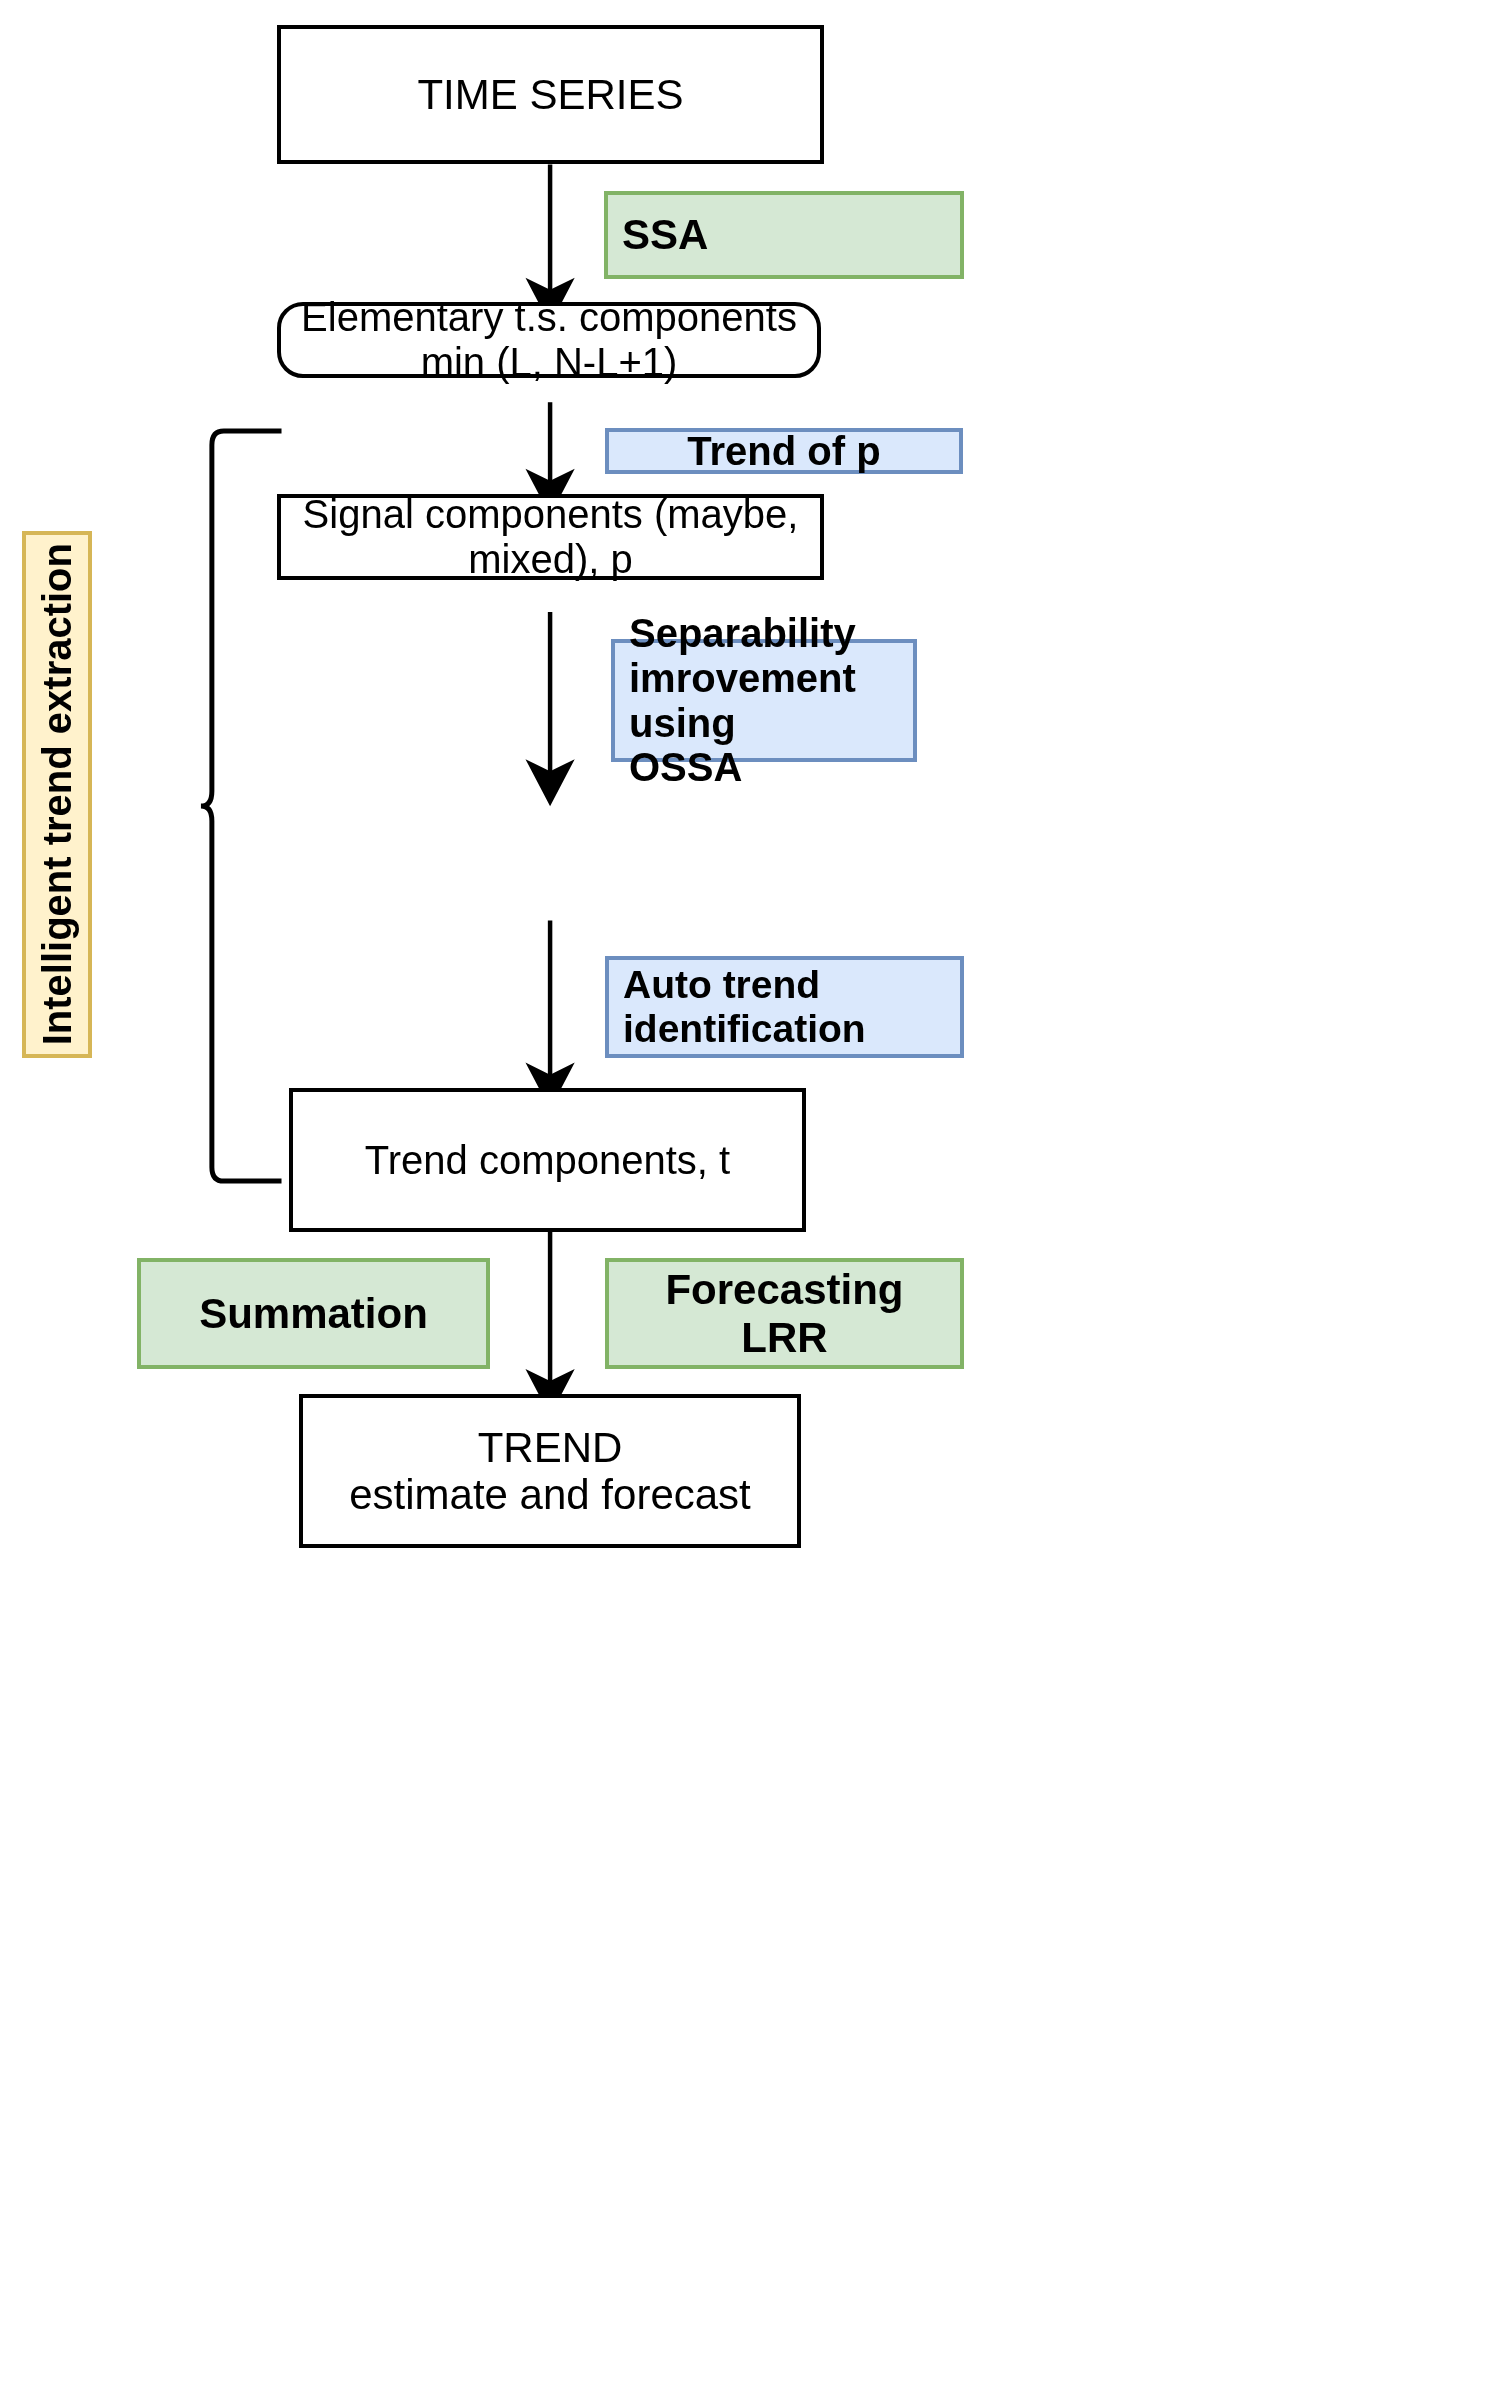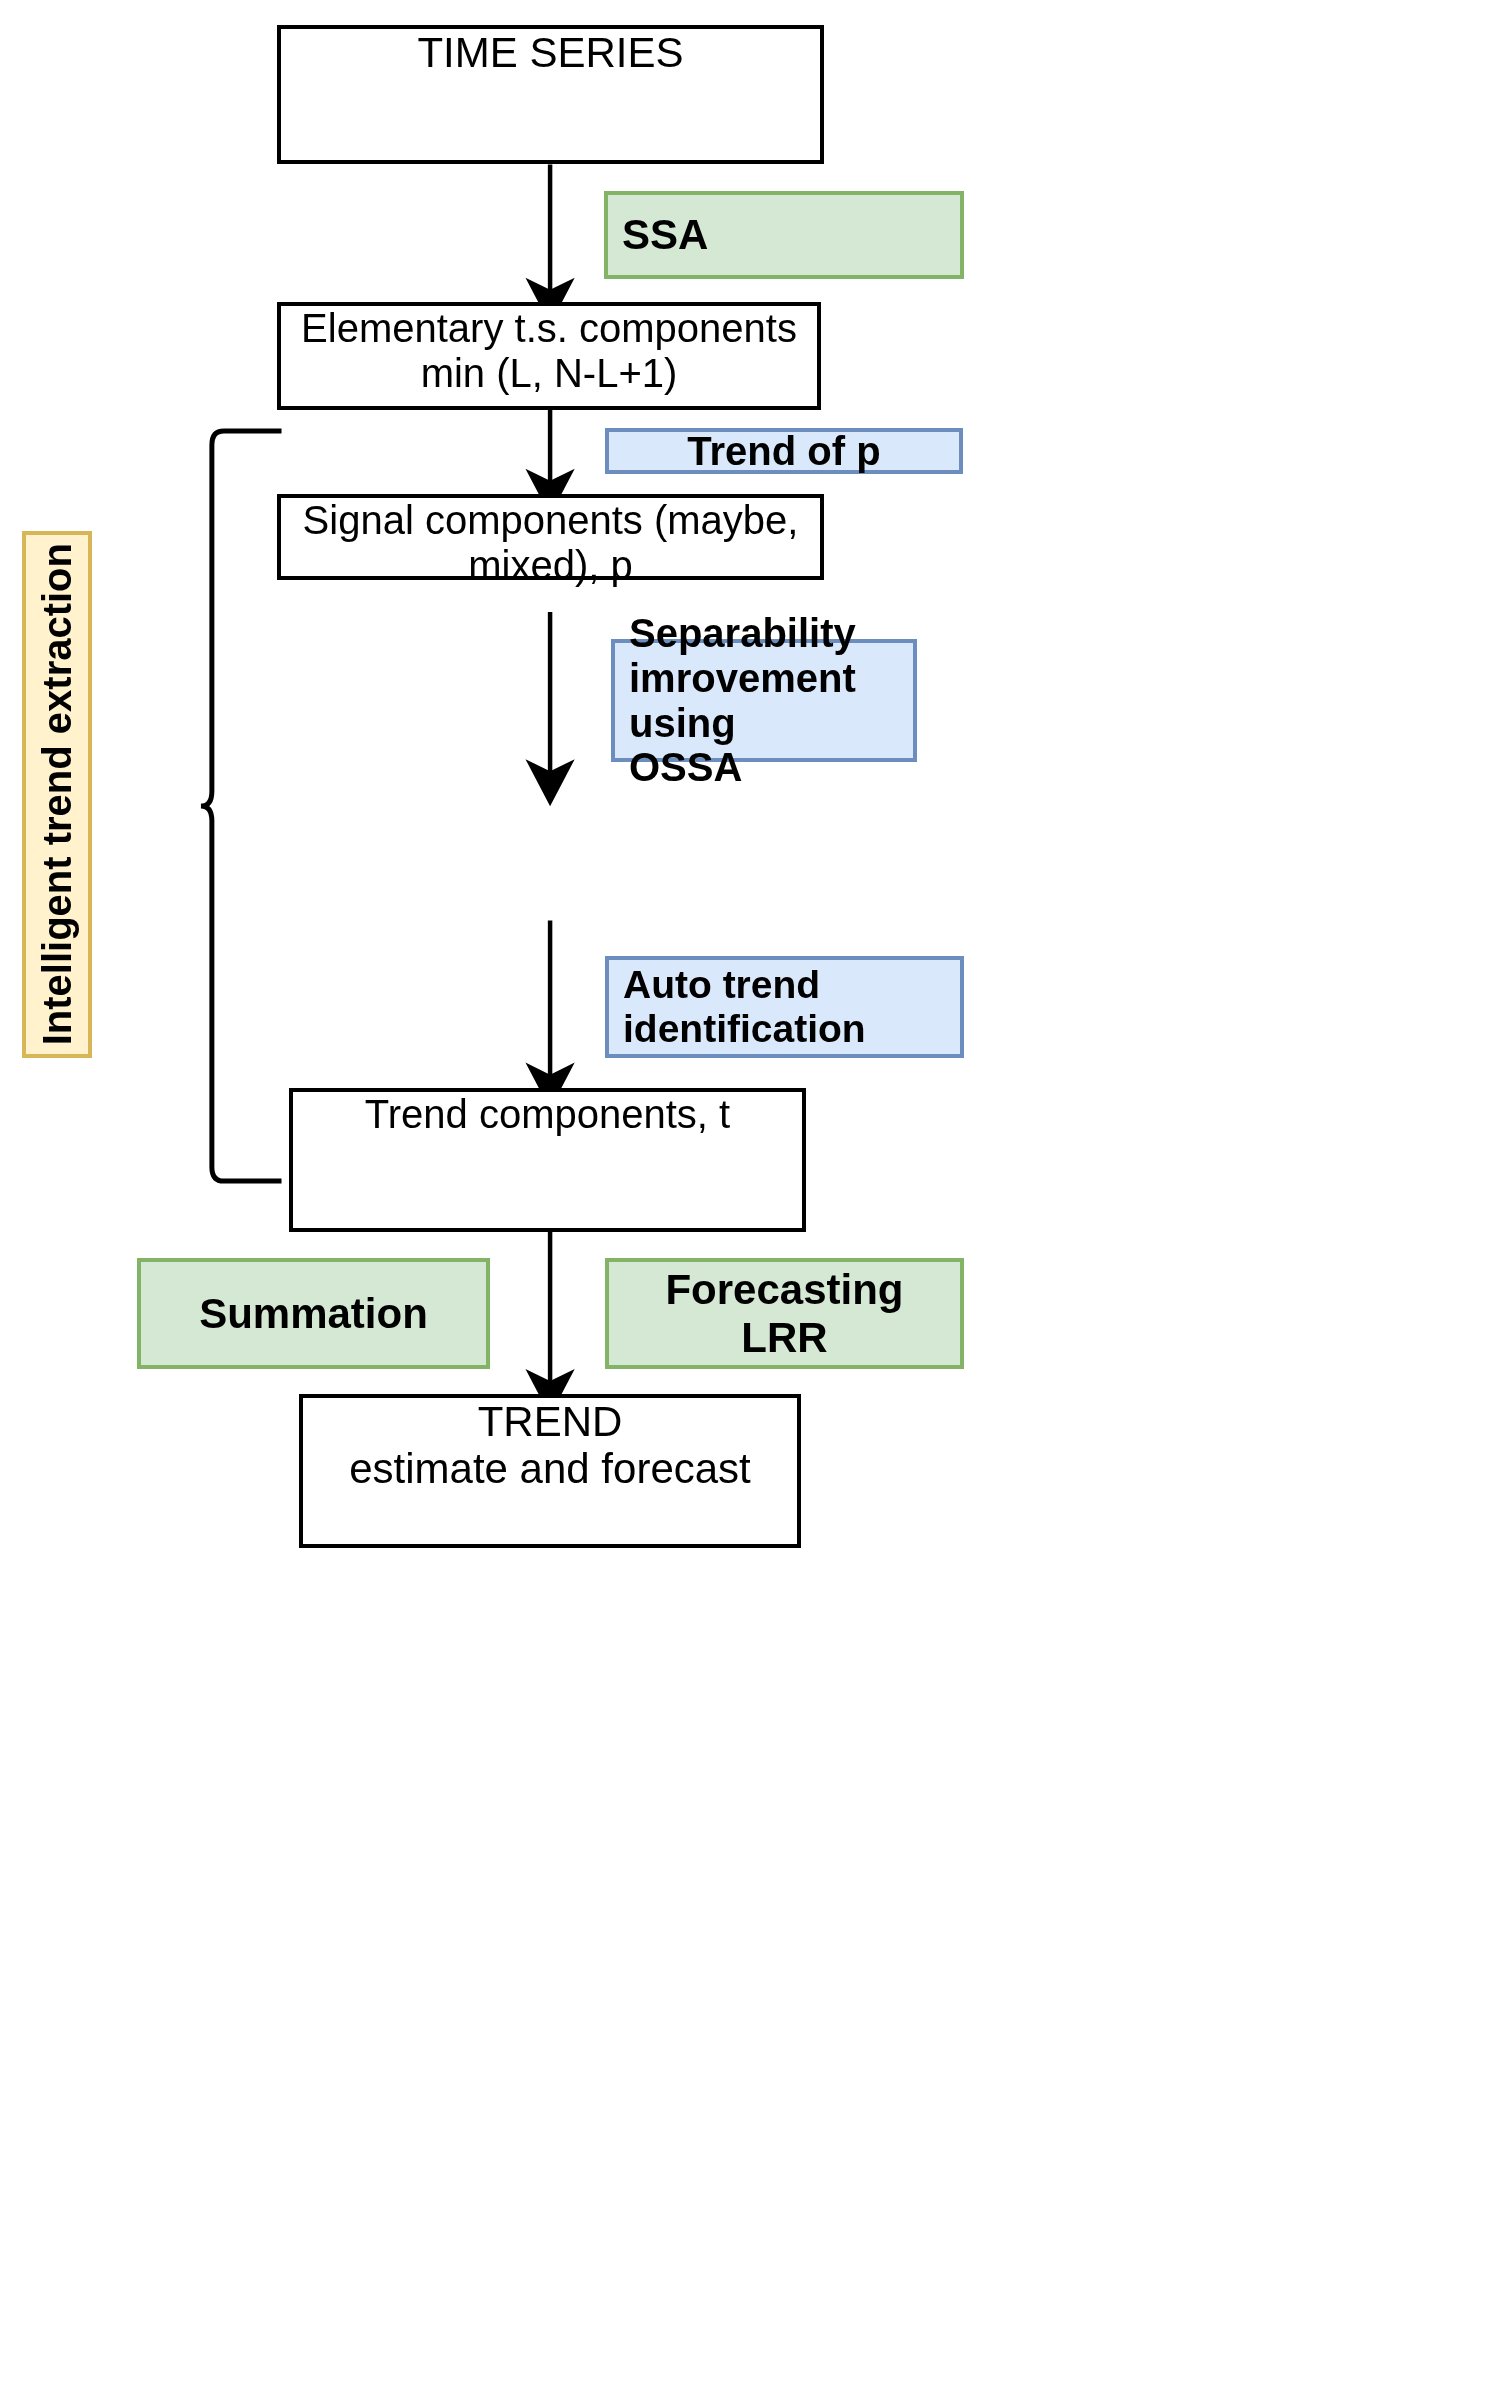--- a/index.html
+++ b/index.html
@@ -21,21 +21,21 @@
   
   .abs {
     position: absolute;
     box-sizing: border-box;
   }
   
   .node {
     border: 4px solid #000000;
     background: #ffffff;
     display: flex;
-    align-items: flex-start;
+    align-items: center;
     justify-content: center;
     text-align: center;
     color: #000000;
     font-weight: 400;
     line-height: 1.12;
     padding: 0 10px;
     white-space: pre-line;
   }
   
   .tag {
@@ -118,21 +118,21 @@
   </svg>
 
   <div class="abs vtag" style="left:22px; top:531px; width:70px; height:527px;">
     <span>Intelligent trend extraction</span>
   </div>
 
   <div class="abs node" style="left:277px; top:25px; width:547px; height:139px; font-size:42px;">
     <span>TIME SERIES</span>
   </div>
 
-  <div class="abs node" style="left:277px; top:302px; width:544px; height:108px; font-size:40px;">
+  <div class="abs node" style="left:277px; top:302px; width:544px; height:76px; font-size:40px;border-radius:26px;">
     <span>Elementary t.s. components
 min (L, N-L+1)</span>
   </div>
 
   <div class="abs node" style="left:277px; top:494px; width:547px; height:86px; font-size:40px;">
     <span>Signal components (maybe,
 mixed), p</span>
   </div>
 
 

